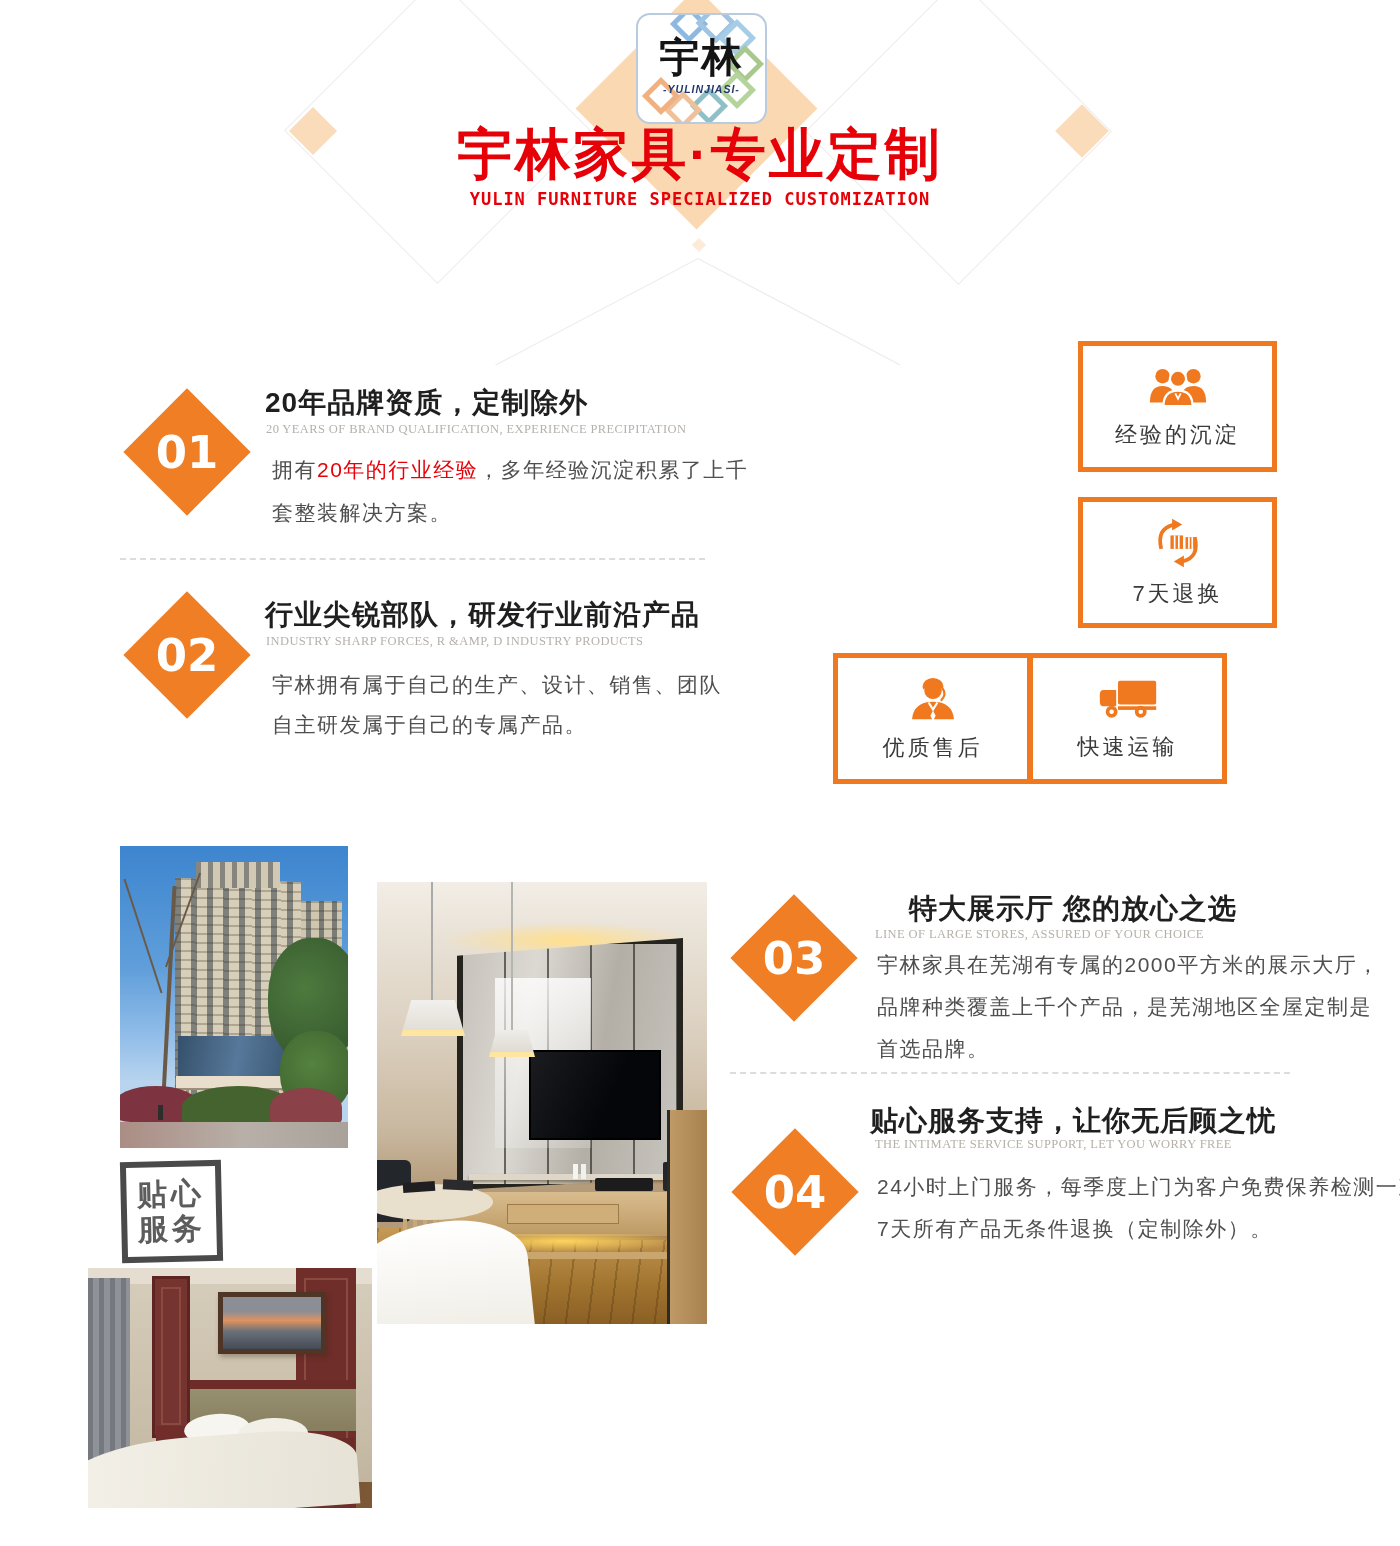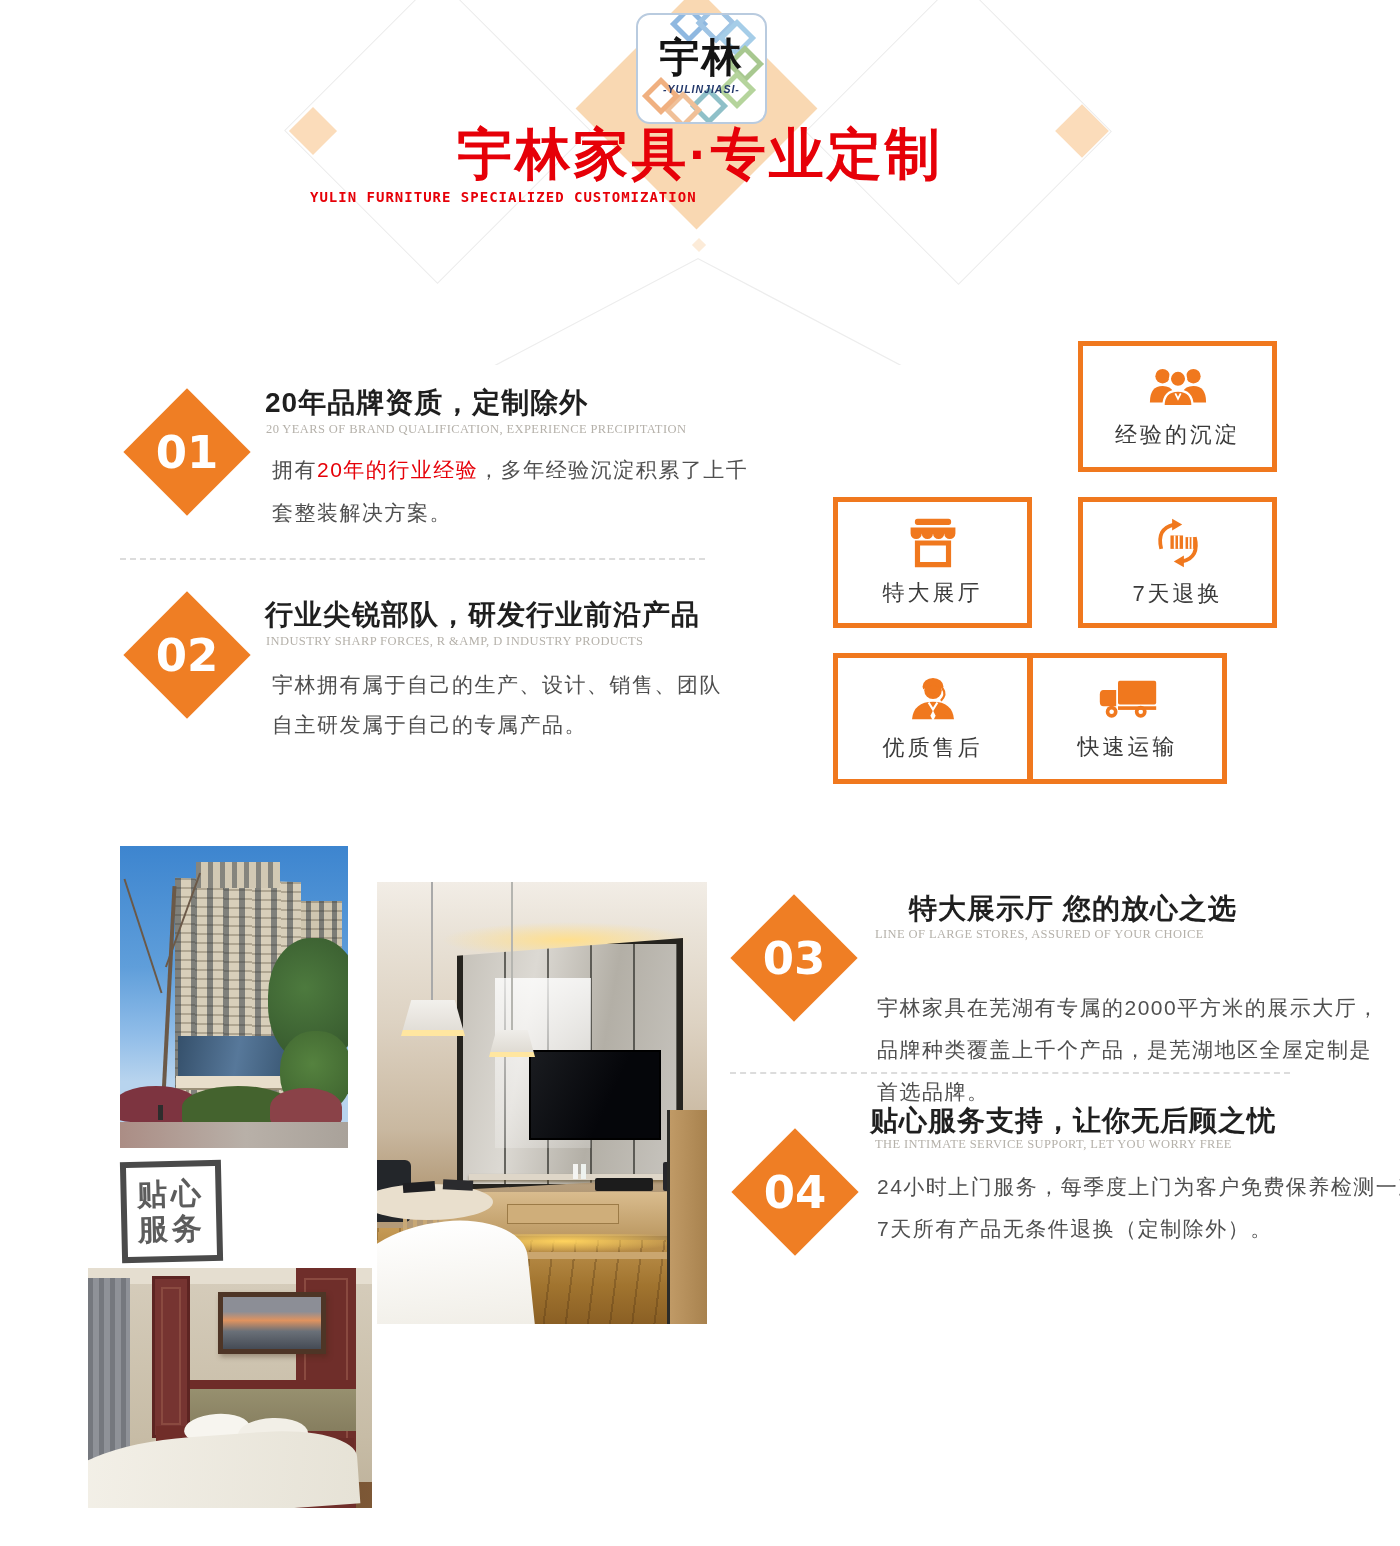--- a/index.html
+++ b/index.html
@@ -19,22 +19,22 @@
         border:2px solid #b9cbdf;border-radius:14px;z-index:3;overflow:hidden;}
   .logo svg{position:absolute;left:0;top:0;}
   .logo-cn{position:absolute;left:0;top:22px;width:100%;text-align:center;
            font-size:40px;font-weight:900;color:#141414;letter-spacing:2px;line-height:1;}
   .logo-en{position:absolute;left:0;top:68px;width:100%;text-align:center;
            font-size:10.5px;font-weight:bold;font-style:italic;color:#23386b;letter-spacing:1px;}
 
   
   .brand-title{position:absolute;left:350px;top:118px;width:700px;text-align:center;z-index:3;
                font-size:55px;font-weight:900;color:#e60008;letter-spacing:3px;}
-  .brand-sub{position:absolute;left:310px;top:189px;width:780px;z-index:3;
-             font-family:"DejaVu Sans Mono",monospace;font-size:14px;font-weight:bold;
+  .brand-sub{position:absolute;left:310px;top:189px;width:780px;text-align:center;z-index:3;
+             font-family:"DejaVu Sans Mono",monospace;font-size:17px;font-weight:bold;
              color:#e60008;letter-spacing:1px;}
 
   
   .num-diamond{position:absolute;width:90px;height:90px;background:#ef7e24;transform:rotate(45deg);z-index:2;}
   .num-diamond::before{content:"";position:absolute;left:-4px;bottom:12px;width:2px;height:24px;background:rgba(255,255,255,.85);}
   .num-diamond::after{content:"";position:absolute;right:12px;top:-4px;height:2px;width:24px;background:rgba(255,255,255,.85);}
   .num-diamond span{position:absolute;left:0;top:0;width:90px;height:90px;display:flex;
                     align-items:center;justify-content:center;transform:rotate(-45deg);
                     color:#fff;font-size:45px;font-weight:bold;font-family:"DejaVu Sans",sans-serif;}
   .sec-title{position:absolute;font-size:28px;font-weight:bold;color:#1f1f1f;letter-spacing:1px;z-index:2;}
@@ -221,28 +221,20 @@
         <path d="M1 42 Q1 24 15 24 Q24 24 27 31 L27 42 Z"></path>
       <circle cx="49" cy="13" r="8"></circle>
         <path d="M63 42 Q63 24 49 24 Q40 24 37 31 L37 42 Z"></path>
       <circle cx="32" cy="16" r="9" stroke="#fff" stroke-width="2.5"></circle>
       <path d="M16 46 Q16 29 32 29 Q48 29 48 46 Z" stroke="#fff" stroke-width="2.5"></path>
       <path d="M29 32 L32 38 L35 32" fill="none" stroke="#fff" stroke-width="2"></path>
     </svg>
     <span class="feature-label">经验的沉淀</span>
   </div>
 
-  <div class="feature-box" style="left:833px;top:497px;">
-    <svg width="56" height="50" viewBox="0 0 64 58" fill="#f0781e">
-      <rect x="11" y="1" width="42" height="7" rx="3"></rect>
-      <path d="M6 11 h52 v7 a6.5 6.5 0 0 1 -13 0 a6.5 6.5 0 0 1 -13 0 a6.5 6.5 0 0 1 -13 0 a6.5 6.5 0 0 1 -13 0 z"></path>
-      <path d="M14 29 h36 v25 h-36 z" fill="none" stroke="#f0781e" stroke-width="6"></path>
-    </svg>
-    <span class="feature-label">特大展厅</span>
-  </div>
 
   <div class="feature-box" style="left:1078px;top:497px;">
     <svg width="54" height="52" viewBox="0 0 64 62">
       <g fill="none" stroke="#f0781e" stroke-width="4.5">
         <path d="M12 38 Q6 14 27 9"></path>
         <path d="M52 24 Q58 48 37 53"></path>
       </g>
       <polygon points="25,2 37,9 25,16" fill="#f0781e"></polygon>
       <polygon points="39,46 27,53 39,60" fill="#f0781e"></polygon>
       <g fill="#f0781e">
@@ -332,21 +324,21 @@
     <div class="abs r-bin"></div>
     <div class="abs r-cab"></div>
     <div class="abs r-bed"></div>
   </div>
 
   <div class="num-diamond" style="left:749px;top:913px;">
     <span>03</span>
   </div>
   <div class="sec-title" style="left:868px;top:890px;width:410px;text-align:center;">特大展示厅 您的放心之选</div>
   <div class="sec-sub" style="left:875px;top:927px;">LINE OF LARGE STORES, ASSURED OF YOUR CHOICE</div>
-  <div class="sec-body" style="left:877px;top:987px;">
+  <div class="sec-body" style="left:877px;top:944px;">
     <div class="ln" style="height:42px;line-height:42px;">宇林家具在芜湖有专属的2000平方米的展示大厅，</div>
     <div class="ln" style="height:42px;line-height:42px;">品牌种类覆盖上千个产品，是芜湖地区全屋定制是</div>
     <div class="ln" style="height:42px;line-height:42px;">首选品牌。</div>
   </div>
   <div class="divider" style="left:730px;top:1072px;width:560px;"></div>
 
   <div class="num-diamond" style="left:750px;top:1147px;">
     <span>04</span>
   </div>
   <div class="sec-title" style="left:868px;top:1102px;width:410px;text-align:center;">贴心服务支持，让你无后顾之忧</div>

